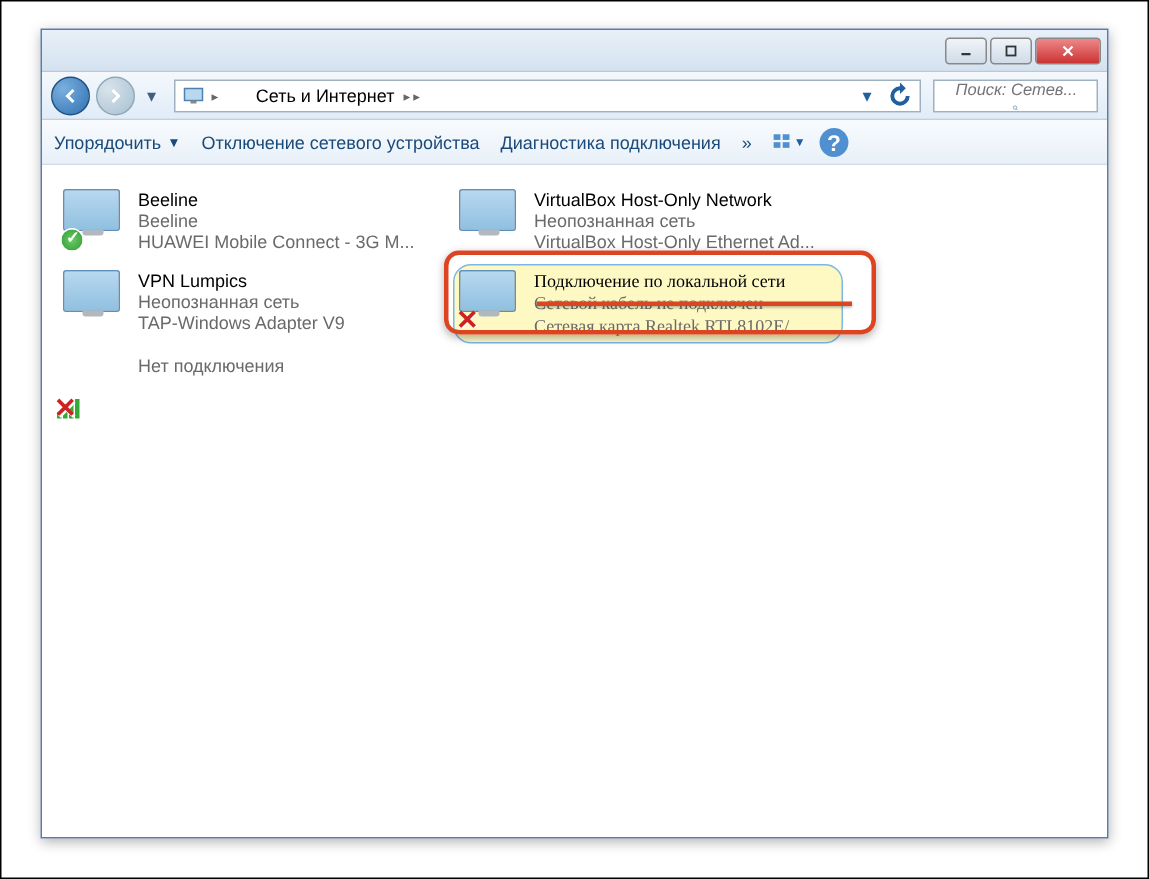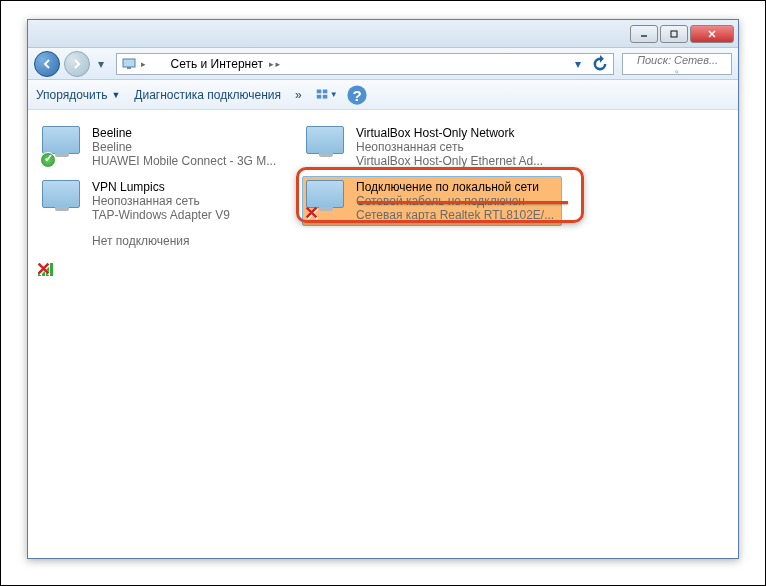--- a/index.html
+++ b/index.html
@@ -33,21 +33,21 @@
 
 
 .toolbar { height: 30px; background: linear-gradient(to bottom, #f8fbfe, #e8f0f8); border-bottom: 1px solid #d0dce8; display: flex; align-items: center; padding: 0 8px; gap: 14px; }
 .tool-item { color: #1a4a7a; cursor: pointer; display: flex; align-items: center; gap: 4px; font-size: 12px; }
 .tool-right { display: flex; gap: 8px; align-items: center; }
 .tool-icon-btn { width: 22px; height: 20px; display: flex; align-items: center; justify-content: center; cursor: pointer; color: #2060a0; }
 
 
 .content { position: absolute; top: 92px; left: 0; right: 0; bottom: 0; background: #fff; padding: 8px; display: flex; flex-wrap: wrap; align-content: flex-start; }
 .conn-item { width: 260px; display: flex; gap: 8px; padding: 4px; margin: 2px; position: relative; }
-.conn-item.selected { background: #fdba74; border: 1px solid #7bb8e8; border-radius: 2px; padding: 3px; }
+.conn-item.selected { background: #fef9c3; border: 1px solid #7bb8e8; border-radius: 12px; padding: 3px; font-family: Liberation Serif, serif; }
 .conn-icon { width: 42px; height: 42px; flex-shrink: 0; position: relative; }
 .conn-icon .monitor { width: 38px; height: 28px; background: linear-gradient(to bottom, #b8d8f0, #90c0e0); border: 1px solid #6090b8; border-radius: 2px; position: relative; }
 .conn-icon .monitor::after { content: ''; position: absolute; bottom: -4px; left: 12px; width: 14px; height: 4px; background: #b0b8c0; border-radius: 0 0 2px 2px; }
 .conn-icon .badge { position: absolute; bottom: 0; left: -2px; width: 16px; height: 16px; }
 .conn-icon .badge.check { background: radial-gradient(circle, #6c6, #393); border-radius: 50%; border: 1px solid #fff; }
 .conn-icon .badge.check::after { content: '✓'; color: #fff; font-size: 11px; font-weight: bold; position: absolute; left: 3px; top: -1px; }
 .conn-icon .badge.cross { color: #c22; font-size: 18px; font-weight: bold; line-height: 14px; }
 .conn-icon .badge.cross::after { content: '✕'; text-shadow: 1px 1px 0 #fff; }
 .conn-icon .signal { position: absolute; bottom: 0; left: -4px; display: flex; align-items: flex-end; gap: 1px; }
 .conn-icon .signal span { width: 3px; background: #3a3; display: block; }
@@ -125,20 +125,21 @@
             <line x1="9" y1="9" x2="12" y2="12" stroke="#4080c0" stroke-width="1.5"></line>
           </svg>
     </div>
   </div>
 
   <div class="toolbar">
     <div class="tool-item">
           <span>Упорядочить</span> 
           <span style="font-size:9px">▼</span>
         </div>
+    <div class="tool-item">Отключение сетевого устройства</div>
     <div class="tool-item">Диагностика подключения</div>
     <div class="tool-item">»</div>
     <div class="tool-right">
       <div class="tool-icon-btn">
             <svg viewBox="0 0 16 16">
               <rect x="1" y="2" width="6" height="5" fill="#5090d0"></rect>
               <rect x="9" y="2" width="6" height="5" fill="#5090d0"></rect>
               <rect x="1" y="9" width="6" height="5" fill="#5090d0"></rect>
               <rect x="9" y="9" width="6" height="5" fill="#5090d0"></rect>
             </svg>

